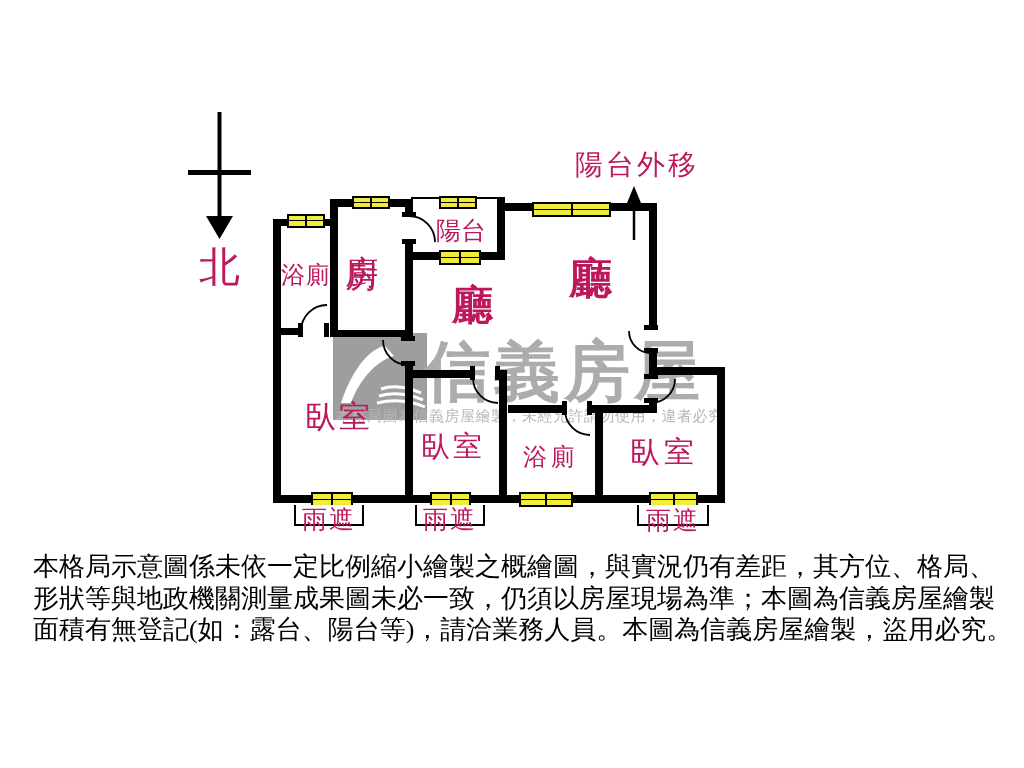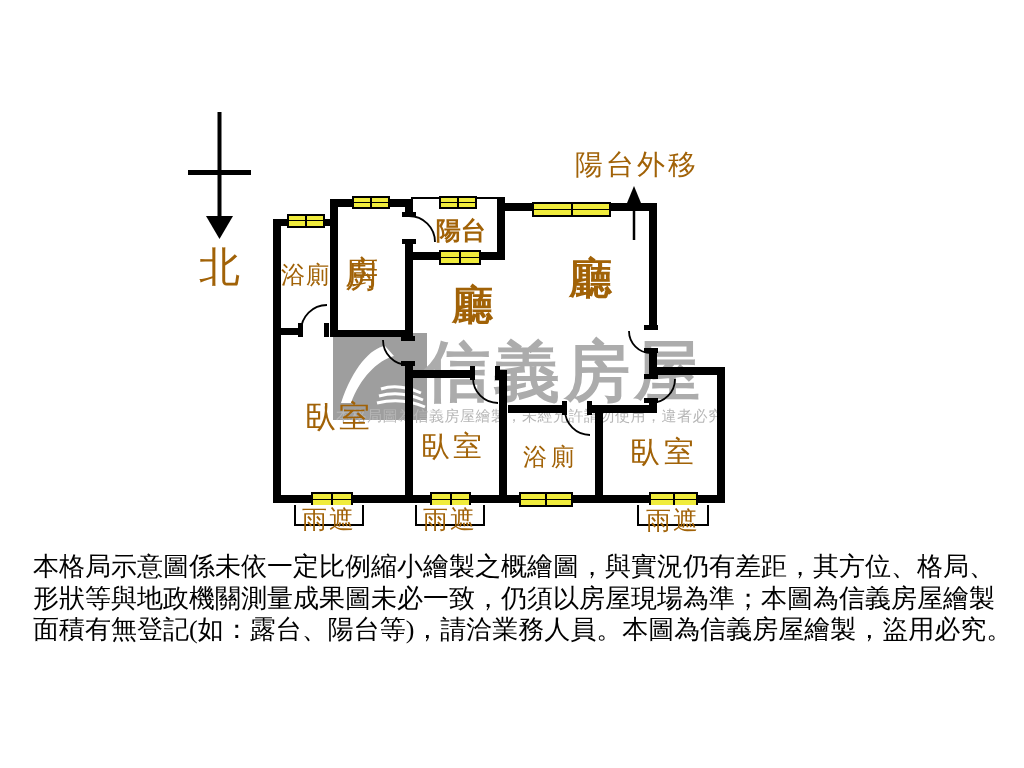--- a/index.html
+++ b/index.html
@@ -5,21 +5,21 @@
   html,body{margin:0;padding:0;}
   body{width:1024px;height:768px;position:relative;background:#ffffff;overflow:hidden;
        font-family:"Liberation Serif", serif;}
   .abs{position:absolute;}
   .wall{position:absolute;background:#000;}
   .thin{position:absolute;background:#000;}
   .window{position:absolute;background:#F0EC3C;border:2px solid #000;box-sizing:border-box;}
   .window::before{content:"";position:absolute;left:0;right:0;top:50%;height:1px;margin-top:-1px;background:#000;}
   .window::after{content:"";position:absolute;top:0;bottom:0;left:50%;width:2px;margin-left:-1px;background:#000;}
   .rain-box{position:absolute;border:2px solid #000;border-top:none;box-sizing:border-box;background:#fff;}
-  .room-label{position:absolute;color:#a16207;white-space:nowrap;line-height:1.05;}
+  .room-label{position:absolute;color:#be185d;white-space:nowrap;line-height:1.05;}
   .v-label{writing-mode:vertical-rl;text-orientation:upright;}
   .wm-brand{position:absolute;line-height:1.05;white-space:nowrap;font-weight:bold;}
   .wm-notice{position:absolute;white-space:nowrap;}
   .disclaimer{position:absolute;left:13px;top:551px;width:1004px;font-size:26px;
               line-height:31.5px;color:#000;letter-spacing:0px;margin-left:20px;}
   svg{position:absolute;left:0;top:0;}
 </style>
 </head>
 <body>
 
@@ -104,21 +104,21 @@
 
   <line x1="634" y1="200" x2="634" y2="240" stroke="#000" stroke-width="2.5"></line>
   <polygon points="634,186 627,203 641,203" fill="#000"></polygon>
 </svg>
 
 <div class="room-label" style="left:199px;top:246px;font-size:41px;">北</div>
 <div class="room-label" style="left:575px;top:150px;font-size:28px;letter-spacing:3px;">陽台外移</div>
 
 <div class="room-label" style="left:281px;top:263px;font-size:24px;letter-spacing:1px;">浴廁</div>
 <div class="room-label v-label" style="left:344px;top:228px;font-size:33px;letter-spacing:3px;">廚房</div>
-<div class="room-label" style="left:436px;top:218px;font-size:25px;font-weight:bold;">陽台</div>
+<div class="room-label" style="left:436px;top:218px;font-size:25px;">陽台</div>
 <div class="room-label" style="left:452px;top:284px;font-size:41px;font-weight:bold;">廳</div>
 <div class="room-label" style="left:569px;top:256px;font-size:43px;font-weight:bold;">廳</div>
 <div class="room-label" style="left:305px;top:401px;font-size:31px;letter-spacing:3px;">臥室</div>
 <div class="room-label" style="left:421px;top:431px;font-size:29px;letter-spacing:3px;">臥室</div>
 <div class="room-label" style="left:630px;top:436px;font-size:30px;letter-spacing:4px;">臥室</div>
 <div class="room-label" style="left:523px;top:445px;font-size:24px;letter-spacing:4px;">浴廁</div>
 
 <div class="room-label" style="left:302px;top:507px;font-size:25px;letter-spacing:2px;">雨遮</div>
 <div class="room-label" style="left:423px;top:507px;font-size:25px;letter-spacing:2px;">雨遮</div>
 <div class="room-label" style="left:646px;top:508px;font-size:25px;letter-spacing:2px;">雨遮</div>

